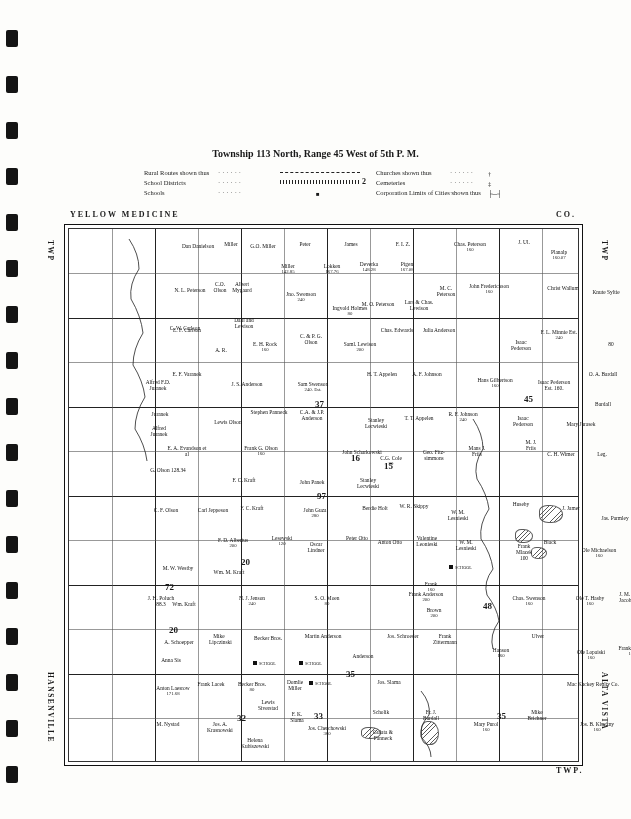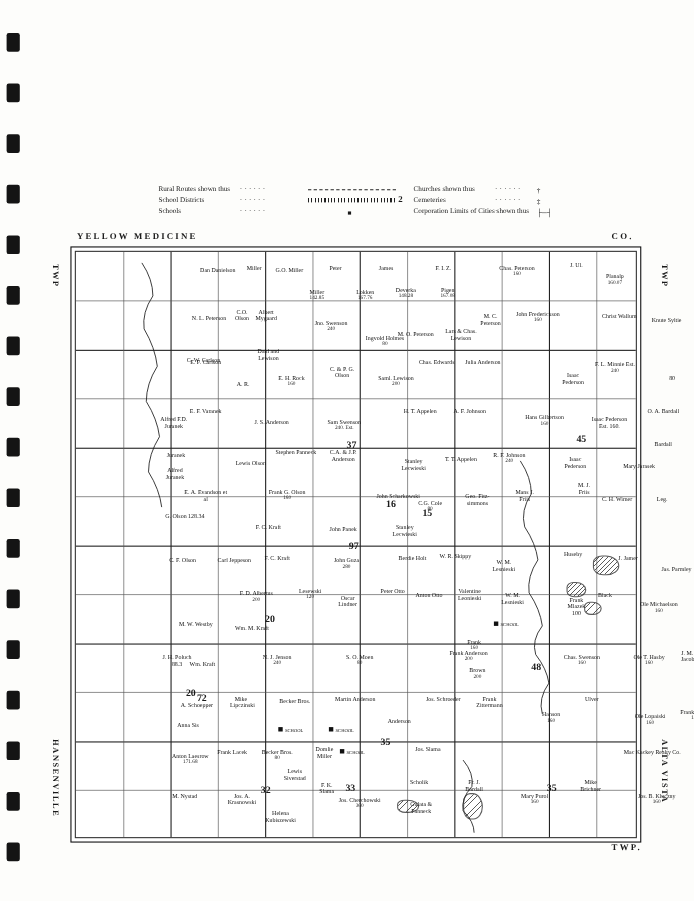--- a/index.html
+++ b/index.html
@@ -90,20 +90,21 @@
       <div class="hole" style="top: 490px;"></div>
       <div class="hole" style="top: 536px;"></div>
       <div class="hole" style="top: 582px;"></div>
       <div class="hole" style="top: 628px;"></div>
       <div class="hole" style="top: 674px;"></div>
       <div class="hole" style="top: 720px;"></div>
       <div class="hole" style="top: 766px;"></div>
     </div>
 
 
+  <div class="range-line">Township 113 North, Range 45 West of 5th P. M.</div>
 
   <div class="legend">
     <div class="legend-row">
       <span class="lg-l">Rural Routes shown thus</span>
       <span class="lg-ld">······</span>
       <span class="lg-sym">
           <div class="dashline"></div>
         </span>
       <span class="lg-r">Churches shown thus</span>
       <span class="lg-rd">······</span>
@@ -590,21 +591,21 @@
         <div class="p" style="left: 348px; top: 352px; width: 28px;">
           <div>Frank</div>
           <div class="acre">160</div>
         </div>
         <div class="secnum" style="left: 246px; top: 170px;">37</div>
         <div class="secnum" style="left: 455px; top: 165px;">45</div>
         <div class="secnum" style="left: 282px; top: 224px;">16</div>
         <div class="secnum" style="left: 248px; top: 262px;">97</div>
         <div class="secnum" style="left: 315px; top: 232px;">15</div>
         <div class="secnum" style="left: 172px; top: 328px;">20</div>
-        <div class="secnum" style="left: 110px; top: 353px; margin-top: 47px;">72</div>
+        <div class="secnum" style="left: 96px; top: 353px;">72</div>
         <div class="secnum" style="left: 414px; top: 372px;">48</div>
         <div class="secnum" style="left: 100px; top: 396px;">20</div>
         <div class="secnum" style="left: 277px; top: 440px;">35</div>
         <div class="secnum" style="left: 168px; top: 484px;">32</div>
         <div class="secnum" style="left: 245px; top: 482px;">33</div>
         <div class="secnum" style="left: 428px; top: 482px;">35</div>
         <div class="schoolbox" style="left: 380px; top: 336px;"></div>
         <div class="school" style="left: 386px; top: 336px;">SCHOOL</div>
         <div class="schoolbox" style="left: 184px; top: 432px;"></div>
         <div class="school" style="left: 190px; top: 432px;">SCHOOL</div>

